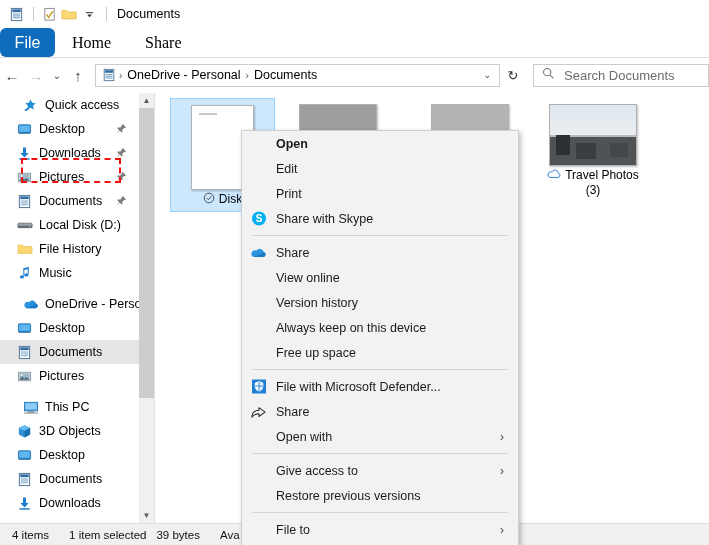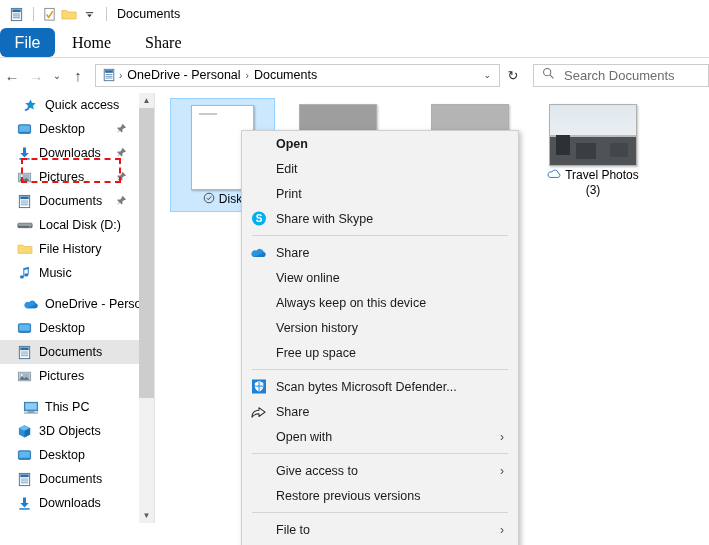--- a/index.html
+++ b/index.html
@@ -509,40 +509,40 @@
             <path d="M3.8 10.8h10.4a2.7 2.7 0 0 0 .2-5.3A4.1 4.1 0 0 0 6.9 4 3.2 3.2 0 0 0 3.8 10.8z" fill="#2a93e0"></path>
             <path d="M3.8 10.8h10.4a2.7 2.7 0 0 0 .2-5.3 4.1 4.1 0 0 0-1.6-1.3c.4.9.4 2 0 2.9z" fill="#1b7ac4"></path>
           </svg>
         </span>
         <span>Share</span>
       </div>
       <div class="mi">
         <span>View online</span>
       </div>
       <div class="mi">
+        <span>Version history</span>
+      </div>
+      <div class="mi">
         <span>Always keep on this device</span>
-      </div>
-      <div class="mi">
-        <span>Version history</span>
       </div>
       <div class="mi">
         <span>Free up space</span>
       </div>
       <div class="msep"></div>
       <div class="mi">
         <span class="mico">
           <svg width="16" height="16" viewBox="0 0 16 16">
             <rect x="1" y="1" width="14" height="14" fill="#1f7fd4"></rect>
             <path d="M8 2.6l4.2 1.8v3.4c0 2.5-1.8 4.4-4.2 5.3-2.4-.9-4.2-2.8-4.2-5.3V4.4z" fill="#fff"></path>
             <path d="M8 2.6l4.2 1.8v3.4c0 2.5-1.8 4.4-4.2 5.3z" fill="#e3eef8"></path>
             <line x1="8" y1="3" x2="8" y2="13" stroke="#1f7fd4" stroke-width=".9"></line>
             <line x1="4" y1="7.6" x2="12" y2="7.6" stroke="#1f7fd4" stroke-width=".9"></line>
           </svg>
         </span>
-        <span>Scan bytes Microsoft Defender...</span>
+        <span>File with Microsoft Defender...</span>
       </div>
       <div class="mi">
         <span class="mico">
           <svg width="17" height="15" viewBox="0 0 18 16">
             <path d="M2 13.5c0-4.5 3-7 7.5-7.3V3.4L16 8.2l-6.5 4.6V9.9C6 10 3.6 11.2 2 13.5z" fill="none" stroke="#2a2a2a" stroke-width="1.1" stroke-linejoin="round"></path>
           </svg>
         </span>
         <span>Share</span>
       </div>
       <div class="mi">
@@ -558,14 +558,20 @@
         <span>Restore previous versions</span>
       </div>
       <div class="msep"></div>
       <div class="mi">
         <span>File to</span>
         <span class="chev">›</span>
       </div>
     </div>
   <div class="highlight-box" style="top: 158px; left: 21px; width: 100px; height: 25px; border-color: rgb(238, 17, 17);"></div>
 
+  <div class="statusbar">
+    <div class="sb-item first">4 items</div>
+    <div class="sb-item">1 item selected</div>
+    <div class="sb-item" style="padding-left:0;">39 bytes</div>
+    <div class="sb-item">Ava</div>
+  </div>
 
 </div>
 
 </body></html>

